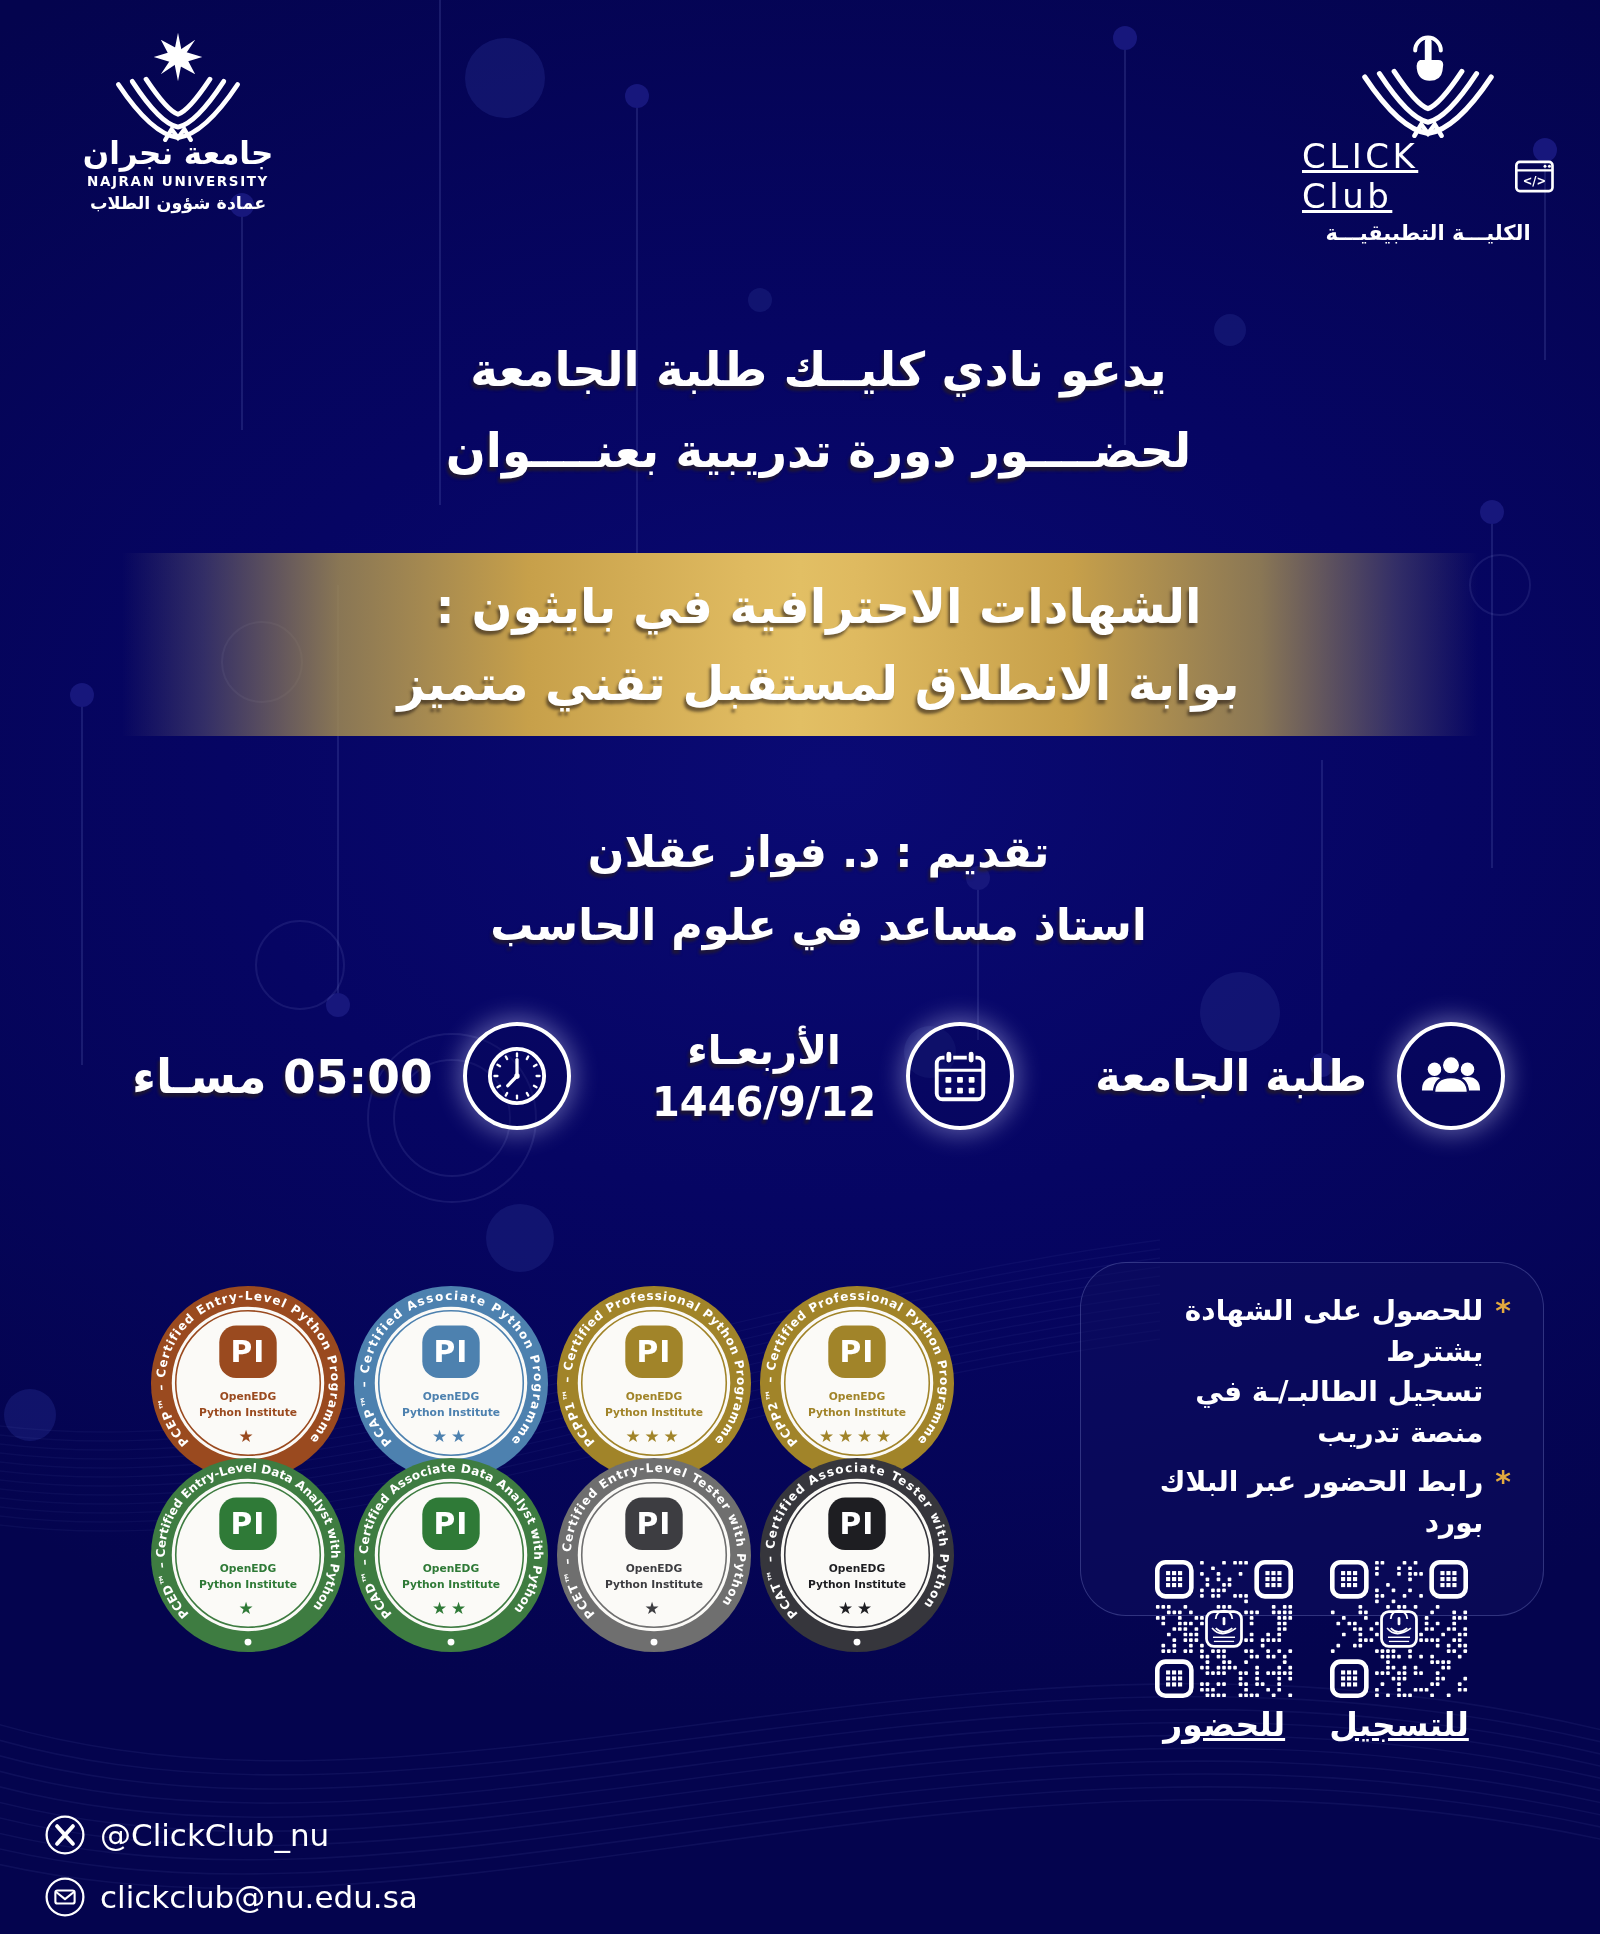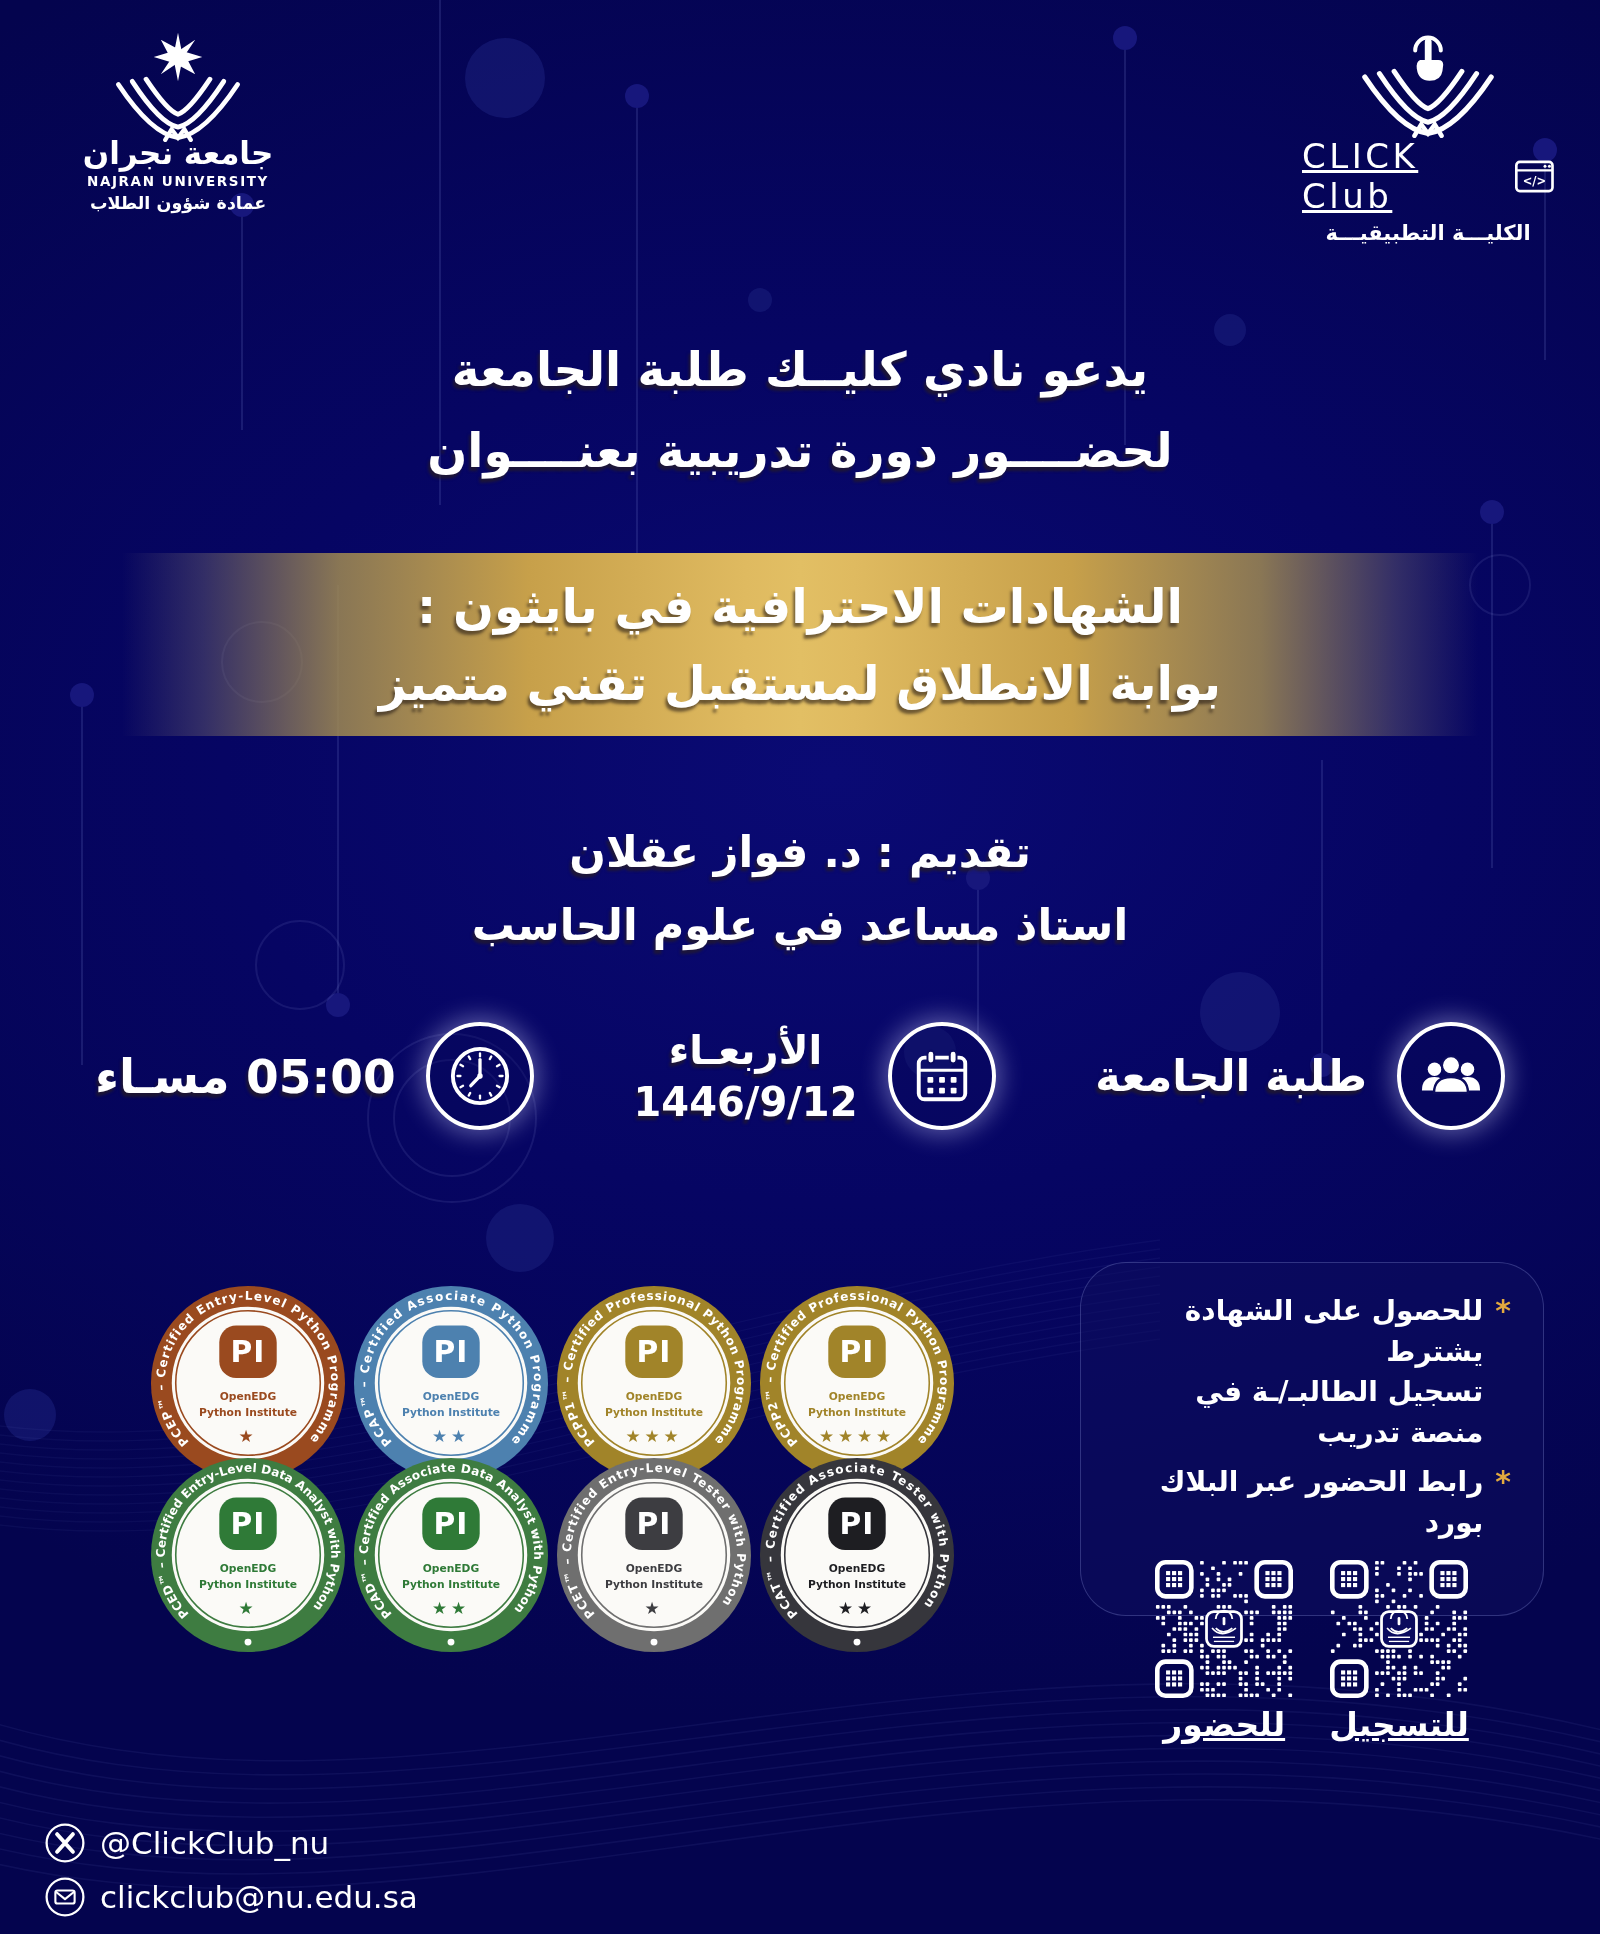--- a/index.html
+++ b/index.html
@@ -11,21 +11,21 @@
   .poster *{box-sizing:border-box;}
   svg{display:block;}
   .bg-decor{position:absolute;inset:0;width:1600px;height:1934px;pointer-events:none;}
   .bg-decor line{stroke:rgba(110,120,200,.20);stroke-width:2;}
   .bg-decor .dot{fill:#17177c;}
   .bg-decor .ring{fill:none;stroke:rgba(140,150,220,.13);stroke-width:2;}
   .bg-decor .blob{fill:rgba(28,33,125,.55);}
   .bg-decor .wave{fill:none;stroke:rgba(150,160,235,.075);stroke-width:1.6;}
   .bg-decor .wave2{fill:none;stroke:rgba(150,160,235,.055);stroke-width:1.4;}
 
-  .sh{text-shadow:-2px 4px 3px rgba(43,32,26,.62);}
+  .sh{text-shadow:-2px 4px 3px rgba(43,32,26,.62);padding-left:37px;}
 
   
   .uni-logo{position:absolute;left:52px;top:30px;width:252px;display:flex;flex-direction:column;align-items:center;}
   .uni-logo .star-svg{width:54px;height:54px;margin-bottom:-8px;}
   .uni-logo .wings-svg{width:130px;height:66px;}
   .uni-name-ar{font-size:31px;font-weight:700;line-height:1.1;margin-top:-6px;}
   .uni-name-en{font-size:13.5px;font-weight:700;letter-spacing:1.6px;margin-top:3px;}
   .uni-dept{font-size:17.5px;font-weight:700;margin-top:4px;}
 
   
@@ -77,21 +77,21 @@
     padding:28px 32px 24px;direction:rtl;}
   .note{display:flex;gap:12px;font-weight:700;font-size:28px;line-height:1.45;text-align:right;}
   .note + .note{margin-top:9px;}
   .asterisk{color:#e2a93f;font-size:30px;line-height:1.3;flex:none;}
   .qr-row{display:flex;justify-content:center;gap:36px;margin-top:16px;}
   .qr-item{display:flex;flex-direction:column;align-items:center;gap:7px;text-decoration:underline;}
   .qr-item svg{width:138px;height:138px;}
   .qr-label{font-size:33px;font-weight:700;}
 
   
-  .socials{position:absolute;left:44px;bottom:16px;display:flex;flex-direction:column;gap:12px;}
+  .socials{position:absolute;left:44px;bottom:16px;display:flex;flex-direction:column;gap:20px;}
   .social{display:flex;align-items:center;gap:14px;font-size:31px;}
   .social svg{width:42px;height:42px;flex:none;}
 </style>
 </head>
 <body>
 
 <div class="poster">
 
   <svg class="bg-decor" id="bg-decor" viewBox="0 0 1600 1934">
       <line x1="440" y1="0" x2="440" y2="505"></line>

